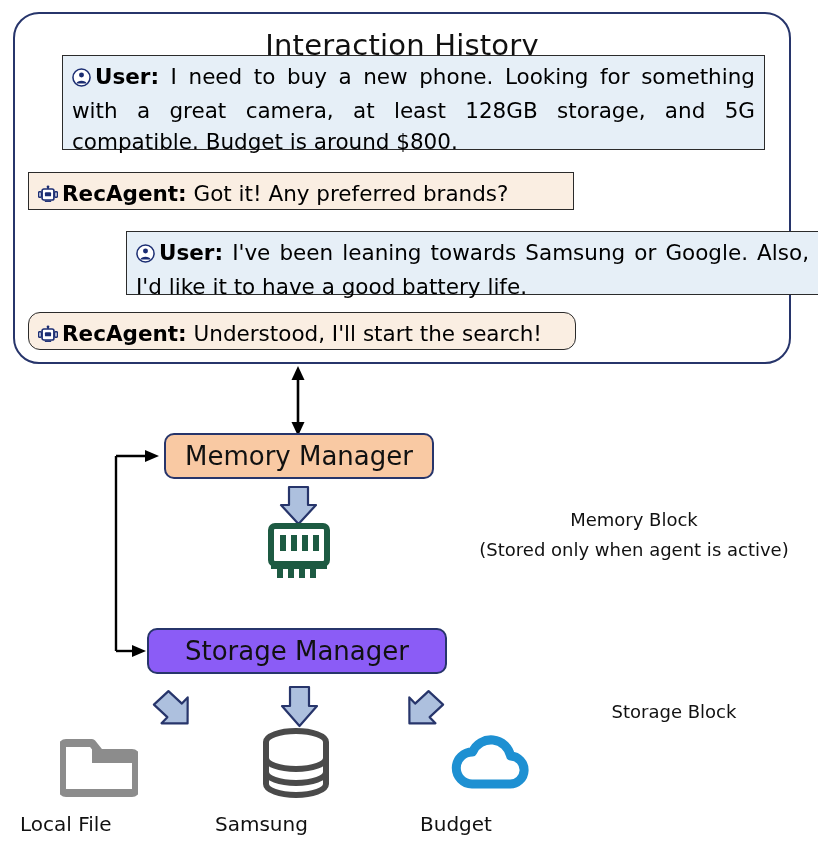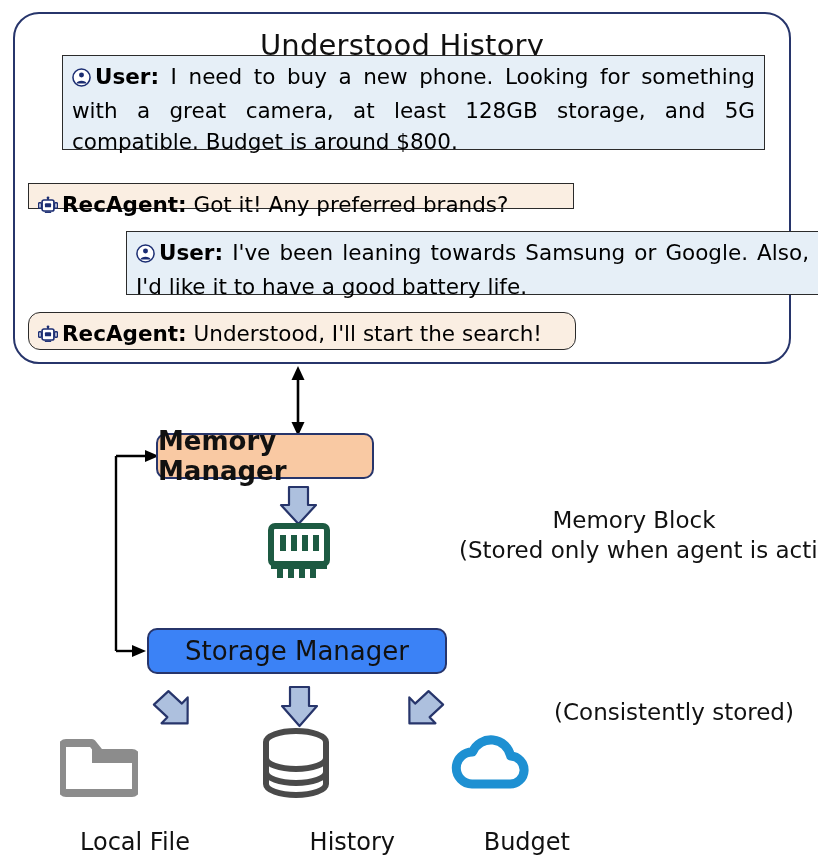--- a/index.html
+++ b/index.html
@@ -57,21 +57,21 @@
     font-weight: bold;
     white-space: nowrap;
   }
   .bubble .msg-justify {
     text-align: justify;
     text-align-last: left;
   }
 
   
   #bubble-user-1 { left: 62px;  top: 55px;  width: 703px; height: 95px; }
-  #bubble-agent-1{ left: 28px;  top: 183px; width: 546px; height: 26px; }
+  #bubble-agent-1{ left: 28px;  top: 172px; width: 546px; height: 38px; }
   #bubble-user-2 { left: 126px; top: 231px; width: 693px; height: 64px; }
   #bubble-agent-2{ left: 28px;  top: 312px; width: 548px; height: 38px; border-radius: 12px; }
 
   
   .icon-inline {
     display: inline-block;
     vertical-align: -3px;
     margin-right: 4px;
   }
 
@@ -89,68 +89,66 @@
     border: 2.5px solid #27356b;
     border-radius: 10px;
     box-sizing: border-box;
     display: flex;
     align-items: center;
     justify-content: center;
     font-size: 26px;
     color: #111111;
   }
   #memory-manager {
-    left: 156px; top: 433px;
-    width: 218px; height: 46px;
+    left: 164px; top: 433px;
+    width: 270px; height: 46px;
     background: #f9c9a3;
-    font-weight: bold;
   }
   #storage-manager {
     left: 147px; top: 628px;
     width: 300px; height: 46px;
-    background: #3b82f6;
+    background: #8b5cf6;
   }
 
   
   .side-caption {
     position: absolute;
     text-align: center;
-    font-size: 23px;
+    font-size: 18px;
     line-height: 30px;
     color: #111111;
     white-space: nowrap;
   }
   #memory-block-caption { left: 459px; top: 505px; width: 350px; }
   #storage-block-caption { left: 530px; top: 697px; width: 288px; }
 
   .node-label {
     position: absolute;
-    text-align: right;
-    font-size: 24px;
+    text-align: left;
+    font-size: 20px;
     color: #111111;
     white-space: nowrap;
-    margin-top: 16px;
   }
   #label-local-file { left: 20px;  top: 812px; width: 170px; }
   #label-database   { left: 215px; top: 812px; width: 180px; }
   #label-cloud      { left: 420px; top: 812px; width: 150px; }
 
   .node-icon {
     position: absolute;
   }
   #icon-ram        { left: 268px; top: 523px; }
   #icon-local-file { left: 60px;  top: 733px; }
   #icon-database   { left: 258px; top: 727px; }
   #icon-cloud      { left: 450px; top: 730px; }
 </style>
 </head>
 <body>
 
 <div class="history-panel">
-  <div class="history-title">Understood History</div>
+  <div class="history-title">Interaction History</div>
 </div>
 
 <div class="bubble user" id="bubble-user-1">
   <span class="msg-justify" style="display:block;">
     <span class="icon-inline">
       <svg width="19" height="19" viewBox="0 0 20 20">
         <circle cx="10" cy="10" r="9" fill="#ffffff" stroke="#1b2d72" stroke-width="1.6"></circle>
         <circle cx="10" cy="7.4" r="2.6" fill="#1b2d72"></circle>
         <path d="M4.6 16.2 C5.4 12.4 14.6 12.4 15.4 16.2 Z" fill="#1b2d72"></path>
       </svg>
@@ -278,18 +276,18 @@
   </svg>
 </div>
 
 <div class="node-icon" id="icon-cloud">
   <svg width="82" height="62" viewBox="0 0 82 62">
     <path d="M22 54 a16 16 0 0 1 0.6 -32 a20 20 0 0 1 38 4 a14 14 0 0 1 -1 28 z" fill="#ffffff" stroke="#1e90d2" stroke-width="9" stroke-linejoin="round"></path>
   </svg>
 </div>
 
 <div class="node-label" id="label-local-file">Local File</div>
-<div class="node-label" id="label-database">History</div>
+<div class="node-label" id="label-database">Samsung</div>
 <div class="node-label" id="label-cloud">Budget</div>
 
 <div class="side-caption" id="storage-block-caption">
-  <div>(Consistently stored)</div>
+  <div>Storage Block</div>
 </div>
 
 </body></html>

